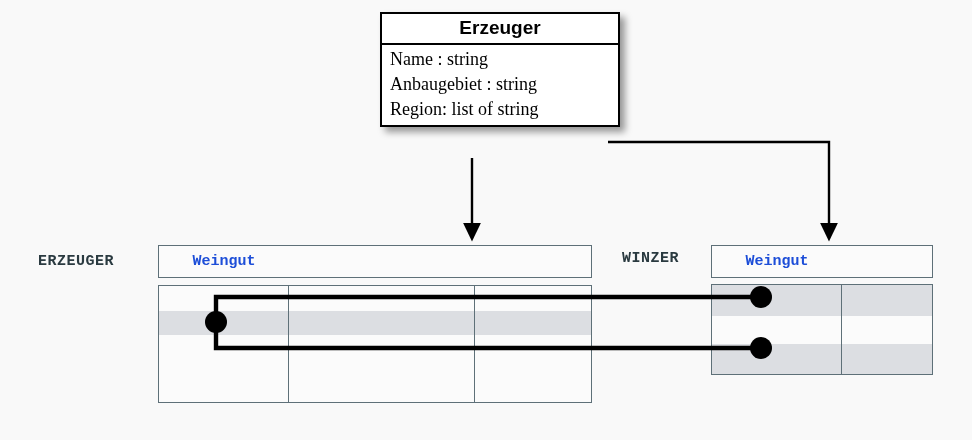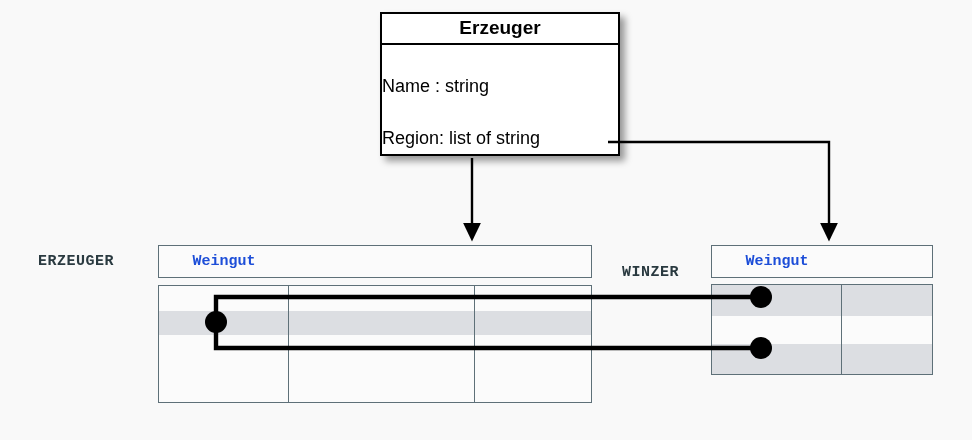--- a/index.html
+++ b/index.html
@@ -36,24 +36,24 @@
     border-bottom: 2px solid #000;
     color: #000;
     font-family: "Liberation Sans", sans-serif;
   }
   #uml-attrs {
     padding: 2px 0 3px 0;
   }
   .uml-attr {
     font-size: 18px;
     line-height: 25px;
+    padding-left: 8px;
     color: #000;
     white-space: nowrap;
-    font-family: Liberation Sans, sans-serif;
-    margin-top: 27px;
+    font-family: Liberation Serif, serif;
   }
 
   
   .table-group { position: absolute; }
   .table-label {
     position: absolute;
     font-family: "Liberation Mono", "DejaVu Sans Mono", monospace;
     font-weight: bold;
     font-size: 15px;
     color: #2a3a40;
@@ -112,20 +112,21 @@
 </style>
 </head>
 <body>
 
 <div id="canvas">
 
   <div id="uml-box">
     <div id="uml-title">Erzeuger</div>
     <div id="uml-attrs">
       <div class="uml-attr">Name : string</div>
+      <div class="uml-attr">Anbaugebiet : string</div>
       <div class="uml-attr">Region: list of string</div>
     </div>
   </div>
 
   <div class="table-group">
     <div class="table-label" style="left:38px; top:253px;">ERZEUGER</div>
 
     <div class="tbl-header" style="left:158px; top:245px; width:434px; height:33px;">
       <div class="cell" style="width:130px;">Weingut</div>
     </div>
@@ -148,21 +149,21 @@
       </div>
       <div class="tbl-row" style="height:39px;">
         <div class="cell" style="width:130px;"></div>
         <div class="cell" style="width:186px;"></div>
         <div class="cell" style="width:116px;"></div>
       </div>
     </div>
   </div>
 
   <div class="table-group">
-    <div class="table-label" style="left:622px; top:264px;">WINZER</div>
+    <div class="table-label" style="left:622px; top:250px;">WINZER</div>
 
     <div class="tbl-header" style="left:711px; top:245px; width:222px; height:33px;">
       <div class="cell" style="width:130px;">Weingut</div>
     </div>
 
     <div class="tbl-body" style="left:711px; top:284px; width:222px; height:91px;">
       <div class="tbl-row shaded" style="height:31px;">
         <div class="cell" style="width:130px;"></div>
         <div class="cell" style="width:90px;"></div>
       </div>

